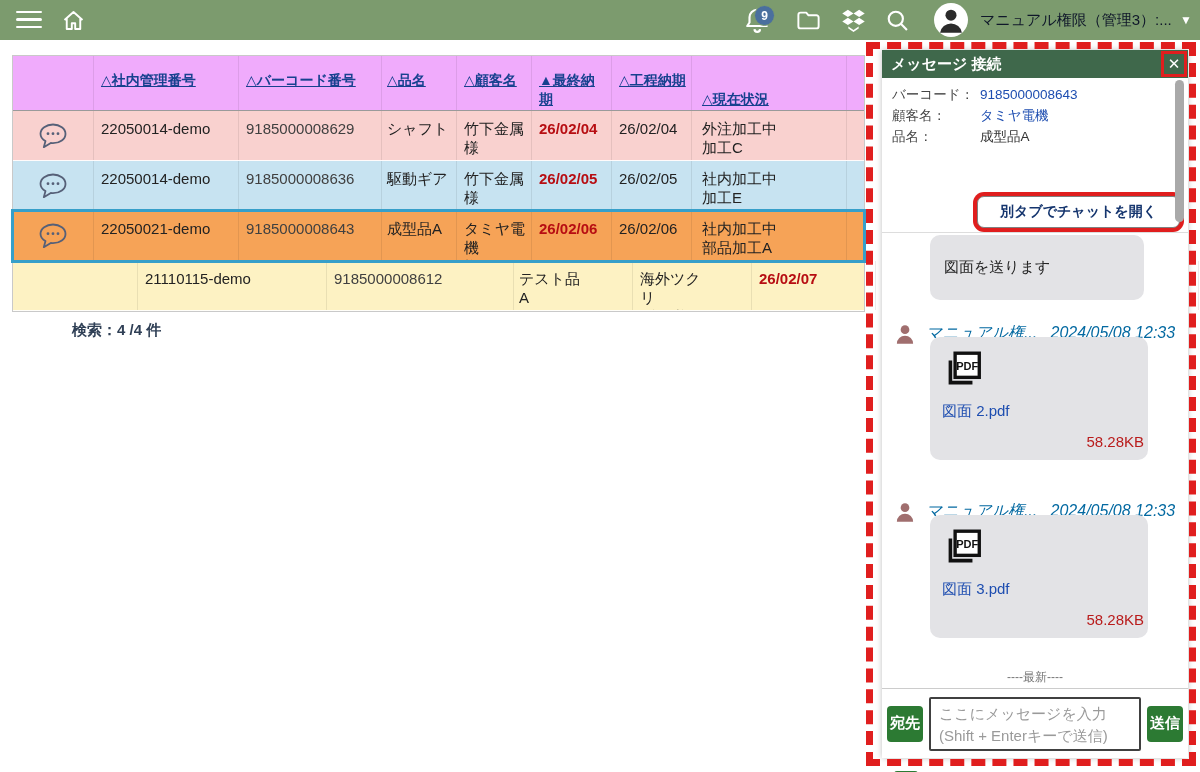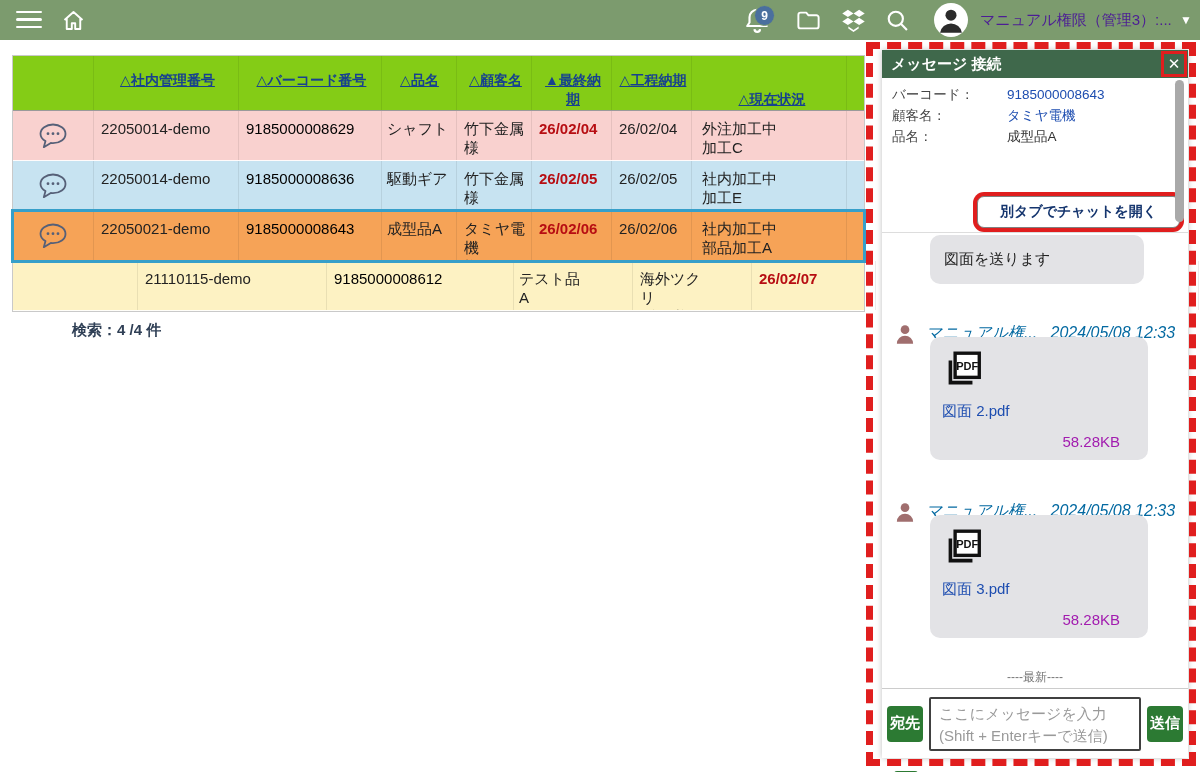--- a/index.html
+++ b/index.html
@@ -13,78 +13,78 @@
   .hamburger { position:absolute; left:16px; top:11px; width:26px; height:18px; cursor:pointer; }
   .hamburger span { display:block; height:2.4px; background:#fff; border-radius:2px; margin-bottom:5px; }
   .tb-icon { position:absolute; top:7px; width:27px; height:27px; }
   .tb-icon svg { width:100%; height:100%; }
   .bell-wrap { position:absolute; left:742px; top:6px; width:30px; height:30px; }
   .badge { position:absolute; left:754px; top:5px; min-width:21px; height:21px; border-radius:11px;
     background:#4A6F9E; color:#fff; font-size:12px; font-weight:bold; display:flex; align-items:center;
     justify-content:center; border:1px solid #7C9B6E; }
   .avatar { position:absolute; left:934px; top:3px; width:34px; height:34px; border-radius:50%;
     background:#fff; overflow:hidden; }
-  .user-label { position:absolute; left:980px; top:11px; color:#4c1d95; font-size:15px; white-space:nowrap; }
+  .user-label { position:absolute; left:980px; top:11px; color:#0f172a; font-size:15px; white-space:nowrap; }
   .caret { position:absolute; left:1180px; top:13px; color:#fff; font-size:12px; }
 
   
   .table { position:absolute; left:12px; top:55px; width:853px; border:1px solid #c9c9c9; background:#fff; }
   .trow { display:flex; width:100%; }
-  .thead { background:#84cc16; height:55px; border-bottom:1px solid #9a9a9a;text-align:center; }
+  .thead { background:#f0abfc; height:55px; border-bottom:1px solid #9a9a9a; }
   .tbody-row { height:50px; border-bottom:1px solid rgba(255,255,255,0.9); cursor:pointer; }
   .cell { flex:none; padding:8px 4px 0 7px; font-size:15px; color:#222; overflow:hidden;
     border-left:1px solid rgba(0,0,0,0.08); white-space:pre-line; line-height:19px; }
   .cell:first-child { border-left:none; }
   .c-chat { width:80px; display:flex; align-items:center; justify-content:center; padding:0; }
   .c-mgmt { width:145px; }
   .c-code { width:143px; }
   .c-item { width:75px; padding-left:5px; }
   .c-cust { width:75px; }
   .c-fdue { width:80px; }
   .c-pdue { width:80px; }
   .c-stat { width:155px; padding-left:10px; }
   .c-extra { width:20px; padding:0; }
   .hcell { font-size:14px; font-weight:bold; color:#17418F; padding-top:15px; }
   .hlink { text-decoration:underline; cursor:pointer; }
-  .link-blue { color:#000000; cursor:pointer; }
+  .link-blue { color:#404040; cursor:pointer; }
   .date-red { color:#B70D12; font-weight:bold; }
   .row-0 { background:#F9D1CF; } .row-1 { background:#C7E3F1; }
   .row-2 { background:#F6A357; } .row-3 { background:#FDF2C3;gap:44px; }
   .row-selected { outline:3px solid #379FC9; outline-offset:-1px; position:relative; z-index:2; }
   .chat-bubble-icon { width:32px; height:30px; cursor:pointer; }
   .search-count { position:absolute; left:72px; top:321px; font-size:15px; font-weight:bold; color:#2F3F55; }
 
   
   .chat-frame { position:absolute; left:866px; top:42px; width:330px; height:724px;
     border:7px dashed #E01E1E; background:transparent; pointer-events:none; }
   .chat-panel { position:absolute; left:882px; top:50px; width:306px; height:708px; background:#fff;
     box-shadow:0 0 6px rgba(0,0,0,0.25); }
   .chat-header { position:absolute; left:0; top:0; width:100%; height:28px; background:#3F684B;
     color:#fff; font-size:15px; font-weight:bold; line-height:28px; padding-left:9px; }
   .chat-close { position:absolute; right:1px; top:1px; width:26px; height:26px; border:3px solid #E01E1E;
     color:#fff; display:flex; align-items:center; justify-content:center; font-size:15px; cursor:pointer; }
   .chat-info { position:absolute; left:0; top:32px; width:100%; padding:2px 10px; font-size:13.5px; }
-  .info-row { display:flex; line-height:21px;gap:27px; }
+  .info-row { display:flex; line-height:21px; }
   .info-label { width:88px; color:#444; }
   .info-val-blue { color:#1D4DB0; }
   .info-val-dark { color:#333; }
   .open-tab-row { position:absolute; right:8px; top:146px; }
   .open-tab-btn { background:#fff; border:1px solid #808080; border-radius:7px; padding:6px 22px;
     font-size:14px; font-weight:bold; color:#15356E; box-shadow:0 0 0 4px #E01E1E; cursor:pointer;
     font-family:inherit; }
   .chat-scroll { position:absolute; left:0; top:182px; width:100%; height:456px; border-top:1px solid #ddd;
     overflow:hidden; }
   .bubble { background:#E3E3E6; border-radius:10px; color:#222; font-size:15px; }
-  .bubble-text { position:absolute; left:48px; top:2px; width:214px; padding:15px 14px; }
+  .bubble-text { position:absolute; left:48px; top:2px; width:214px; padding:23px 14px; }
   .msg-head { position:absolute; left:44px; font-size:16px; color:#0369a1; white-space:nowrap;font-style:italic; }
   .msg-avatar { position:absolute; left:10px; width:26px; height:26px; }
   .msg-file { position:absolute; left:48px; width:218px; height:123px; padding:12px; }
   .pdf-icon { width:42px; height:42px; }
   .file-link { display:block; margin-top:8px; font-size:15px; color:#1D4DB0; cursor:pointer; }
-  .file-size { position:absolute; right:28px; bottom:10px; font-size:15px; color:#a21caf; }
+  .file-size { position:absolute; right:4px; bottom:10px; font-size:15px; color:#b91c1c; }
   .latest-divider { position:absolute; left:0; top:436px; width:100%; text-align:center; font-size:12px;
     color:#777; }
   .scroll-thumb { position:absolute; left:293px; top:30px; width:9px; height:142px; background:#A9A9A9;
     border-radius:5px; cursor:pointer; }
 
   .chat-input-row { position:absolute; left:0; top:638px; width:100%; height:70px; border-top:1px solid #ccc;
     display:flex; align-items:center; padding:0 5px; }
   .green-btn { background:#2C7A33; color:#fff; font-weight:bold; font-size:15px; border:none;
     border-radius:4px; width:36px; height:36px; cursor:pointer; flex:none; font-family:inherit; }
   .msg-textarea { flex:1; height:54px; margin:16px 6px; border:2px solid #404040; border-radius:2px;

